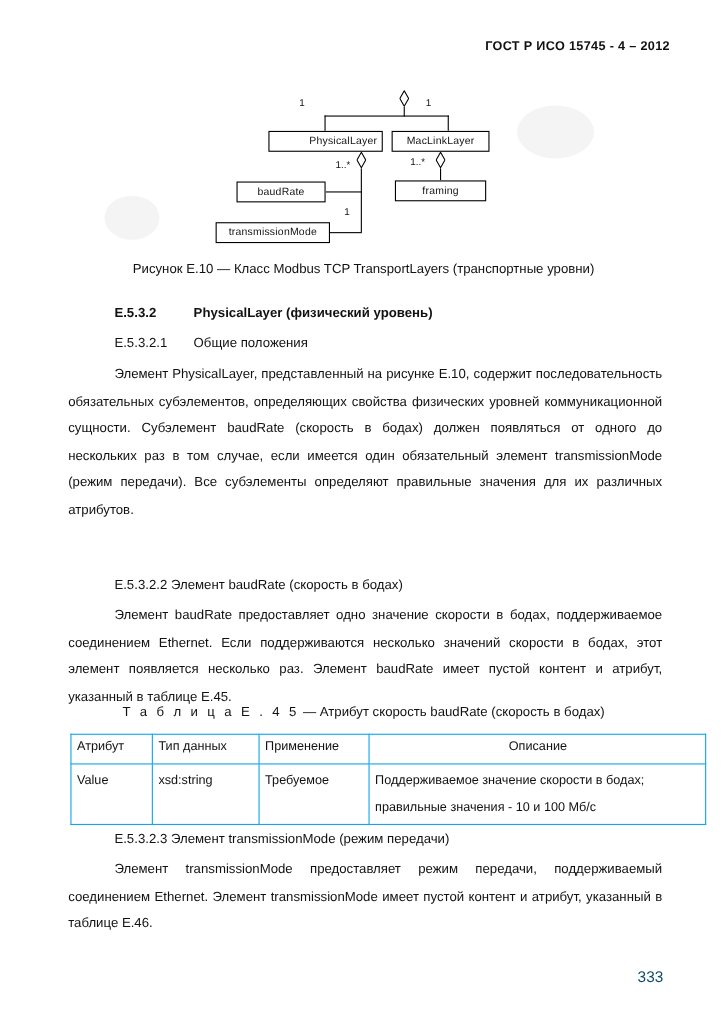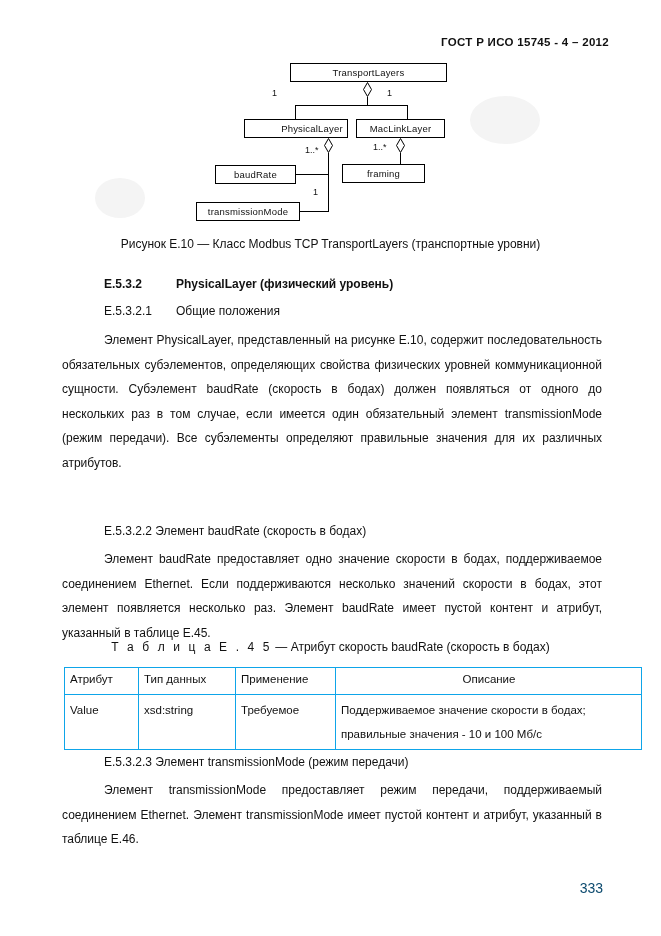--- a/index.html
+++ b/index.html
@@ -167,23 +167,20 @@
     pointer-events: none;
   }
 </style>
 </head>
 <body>
 
 <div id="std-header">ГОСТ Р ИСО 15745 - 4 – 2012</div>
 
 <div id="uml-figure">
 
-  <div class="uml-box" style="left:290px; top:63px; width:157px; height:19px;">
-    <span>TransportLayers</span>
-  </div>
 
   <svg class="uml-diamond" style="left:363px; top:82px;" viewBox="0 0 9 15">
     <polygon points="4.5,0.5 8.5,7.5 4.5,14.5 0.5,7.5" fill="#ffffff" stroke="#000000" stroke-width="1"></polygon>
   </svg>
 
   <div class="uml-line" style="left:367px; top:97px; width:1px; height:9px;"></div>
 
   <div class="uml-line" style="left:295px; top:105px; width:113px; height:1px;"></div>
 
   <div class="uml-line" style="left:295px; top:105px; width:1px; height:14px;"></div>
@@ -218,21 +215,21 @@
     <polygon points="4.5,0.5 8.5,7.5 4.5,14.5 0.5,7.5" fill="#ffffff" stroke="#000000" stroke-width="1"></polygon>
   </svg>
   <div class="uml-line" style="left:400px; top:153px; width:1px; height:11px;"></div>
 
   <div class="uml-mult" style="left:373px; top:142px;">1..*</div>
 
   <div class="uml-box" style="left:215px; top:165px; width:81px; height:19px;">
     <span>baudRate</span>
   </div>
 
-  <div class="uml-box" style="left:342px; top:164px; width:83px; height:19px;">
+  <div class="uml-box" style="left:359px; top:164px; width:83px; height:19px;">
     <span>framing</span>
   </div>
 
   <div class="uml-box" style="left:196px; top:202px; width:104px; height:19px;">
     <span>transmissionMode</span>
   </div>
 
   <div class="blotch" style="left:470px; top:96px; width:70px; height:48px;"></div>
   <div class="blotch" style="left:95px; top:178px; width:50px; height:40px;"></div>
 </div>

